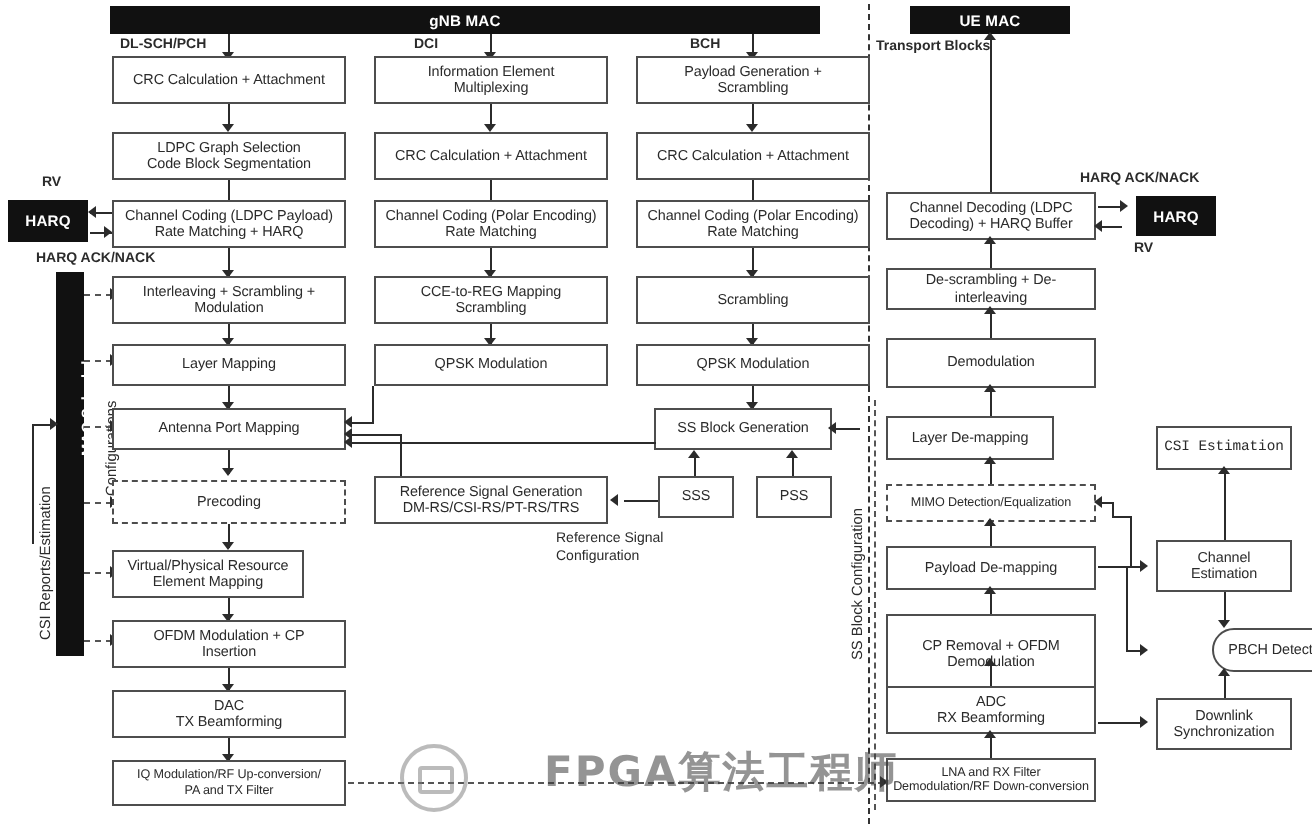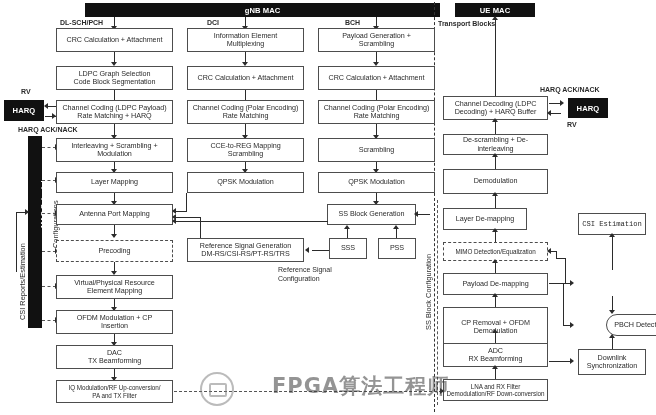--- a/index.html
+++ b/index.html
@@ -79,21 +79,21 @@
   .wm-logo:after{
     content:"";position:absolute;left:7px;top:9px;width:14px;height:10px;
     border:2px solid rgba(120,120,120,.5);border-radius:2px;
   }
 </style>
 </head>
 <body>
 
 <div id="stage">
 
-  <div class="blackbar mac" style="left:55px;top:3px;width:355px;height:14px;margin-left:30px;">
+  <div class="blackbar mac" style="left:55px;top:3px;width:355px;height:14px;">
     <span>gNB MAC</span>
   </div>
   <div class="blackbar" style="left:455px;top:3px;width:80px;height:14px;">
     <span>UE MAC</span>
   </div>
 
   <div class="sep" style="left:434px;top:2px;height:410px;"></div>
 
   <div class="lbl b" style="left:60px;top:19px;">DL-SCH/PCH</div>
   <div class="lbl b" style="left:207px;top:19px;">DCI</div>
@@ -172,21 +172,21 @@
   <div class="ar ar-d" style="left:111px;top:201px;"></div>
 
   <div class="box" style="left:56px;top:204px;width:117px;height:21px;">Antenna Port Mapping</div>
   <div class="ln lnv" style="left:114px;top:225px;height:12px;"></div>
   <div class="ar ar-d" style="left:111px;top:234px;"></div>
 
   <div class="box dashed" style="left:56px;top:240px;width:117px;height:22px;">Precoding</div>
   <div class="ln lnv" style="left:114px;top:262px;height:12px;"></div>
   <div class="ar ar-d" style="left:111px;top:271px;"></div>
 
-  <div class="box" style="left:56px;top:275px;width:117px;height:24px;">
+  <div class="box" style="left:56px;top:275px;width:96px;height:24px;">
     <span style="white-space:pre-line;">Virtual/Physical Resource
 Element Mapping</span>
   </div>
   <div class="ln lnv" style="left:114px;top:299px;height:11px;"></div>
   <div class="ar ar-d" style="left:111px;top:307px;"></div>
 
   <div class="box" style="left:56px;top:310px;width:117px;height:24px;">
     <span style="white-space:pre-line;">OFDM Modulation + CP
 Insertion</span>
   </div>
@@ -350,20 +350,24 @@
 
   <div class="box tiny" style="left:443px;top:379px;width:105px;height:22px;">
     <span style="white-space:pre-line;">LNA and RX Filter
 Demodulation/RF Down-conversion</span>
   </div>
 
   <div class="box" style="left:578px;top:213px;width:68px;height:22px;font-family:Liberation Mono, monospace;">CSI Estimation</div>
   <div class="ln lnv" style="left:612px;top:235px;height:35px;"></div>
   <div class="ar ar-u" style="left:609px;top:233px;"></div>
 
+  <div class="box" style="left:578px;top:270px;width:68px;height:26px;">
+    <span style="white-space:pre-line;">Channel
+Estimation</span>
+  </div>
   <div class="ln lnv" style="left:612px;top:296px;height:16px;"></div>
   <div class="ar ar-d" style="left:609px;top:310px;"></div>
 
   <div class="box" style="left:606px;top:314px;width:68px;height:22px;border-radius:11px;">PBCH Detection</div>
   <div class="ln lnv" style="left:612px;top:336px;height:13px;"></div>
   <div class="ar ar-u" style="left:609px;top:334px;"></div>
 
   <div class="box" style="left:578px;top:349px;width:68px;height:26px;">
     <span style="white-space:pre-line;">Downlink
 Synchronization</span>

